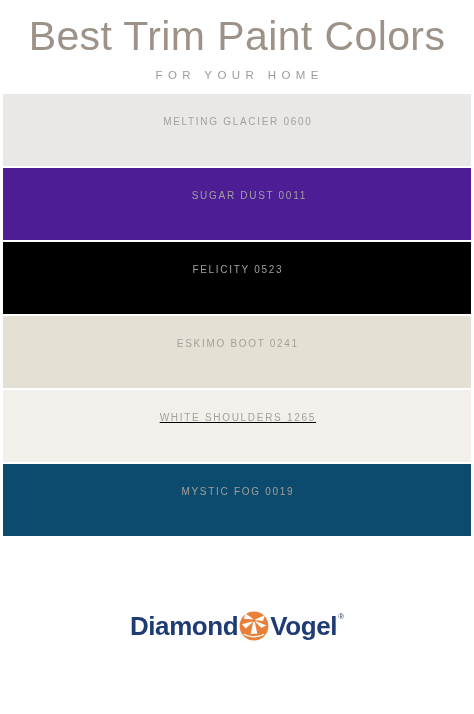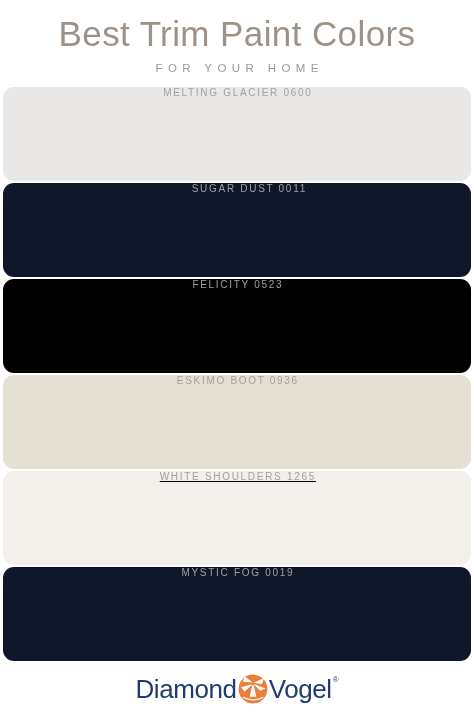--- a/index.html
+++ b/index.html
@@ -22,21 +22,21 @@
     flex-direction: column;
   }
 
   
   .header {
     padding-top: 14px;
     text-align: center;
     background: #ffffff;
   }
   .title {
-    font-size: 35px;
+    font-size: 41px;
     font-weight: 300;
     color: #9d9288;
     letter-spacing: 0.4px;
     line-height: 1.12;
     white-space: nowrap;
     margin: 0;
   }
   .subtitle {
     margin-top: 9px;
     font-size: 11.5px;
@@ -49,27 +49,26 @@
 
   
   .swatches {
     margin-top: 13px;
     padding: 0 3px 0 3px;
     display: flex;
     flex-direction: column;
     flex: 0 0 auto;
   }
   .swatch {
-    height: 94px;
+    height: 72px;
     position: relative;
     display: flex;
-    align-items: flex-start;
+    align-items: center;
     justify-content: center;
     margin-bottom: 2px;
-    border-radius: 11px;
   }
   .swatch:last-child {
     margin-bottom: 0;
   }
   .swatch-label {
     font-size: 10px;
     font-weight: 400;
     color: #a3a09c;
     letter-spacing: 1.7px;
     text-indent: 1.7px;
@@ -86,21 +85,21 @@
     background: #ffffff;
   }
   .logo {
     display: flex;
     align-items: center;
     justify-content: center;
     transform: translateY(1px);
   }
   .logo-word {
     font-size: 26px;
-    font-weight: 400;
+    font-weight: 700;
     color: #1f3b73;
     letter-spacing: -0.4px;
     line-height: 1;
   }
   .logo-mark {
     width: 30px;
     height: 30px;
     margin: 0 1px;
     display: block;
   }
@@ -122,37 +121,37 @@
     <div class="title" style="color: rgb(157, 146, 136);">Best Trim Paint Colors</div>
     <div class="subtitle" style="color: rgb(154, 154, 154);">FOR YOUR HOME</div>
   </div>
 
   <div class="swatches">
 
     <div class="swatch" style="background: rgb(233, 232, 230);">
       <span class="swatch-label" style="color: rgb(163, 160, 156);">MELTING GLACIER 0600</span>
     </div>
 
-    <div class="swatch" style="background: #0f172a; padding-left: 23px;">
+    <div class="swatch" style="background: #4c1d95; padding-left: 23px;">
       <span class="swatch-label" style="color: rgb(163, 160, 156);">SUGAR DUST 0011</span>
     </div>
 
     <div class="swatch" style="background: #000000;">
       <span class="swatch-label" style="color: rgb(163, 160, 156);">FELICITY 0523</span>
     </div>
 
     <div class="swatch" style="background: rgb(228, 224, 212);">
-      <span class="swatch-label" style="color: rgb(163, 160, 156);">ESKIMO BOOT 0936</span>
+      <span class="swatch-label" style="color: rgb(163, 160, 156);">ESKIMO BOOT 0241</span>
     </div>
 
     <div class="swatch" style="background: rgb(243, 239, 234); text-decoration: underline;">
       <span class="swatch-label" style="color: rgb(163, 160, 156);">WHITE SHOULDERS 1265</span>
     </div>
 
-    <div class="swatch" style="background: #0f172a;">
+    <div class="swatch" style="background: #0c4a6e;">
       <span class="swatch-label" style="color: rgb(163, 160, 156);">MYSTIC FOG 0019</span>
     </div>
 
   </div>
 
   <div class="footer">
     <div class="logo">
       <span class="logo-word" style="color: rgb(31, 59, 115);">Diamond</span>
 
       <svg class="logo-mark" viewBox="0 0 100 100">

